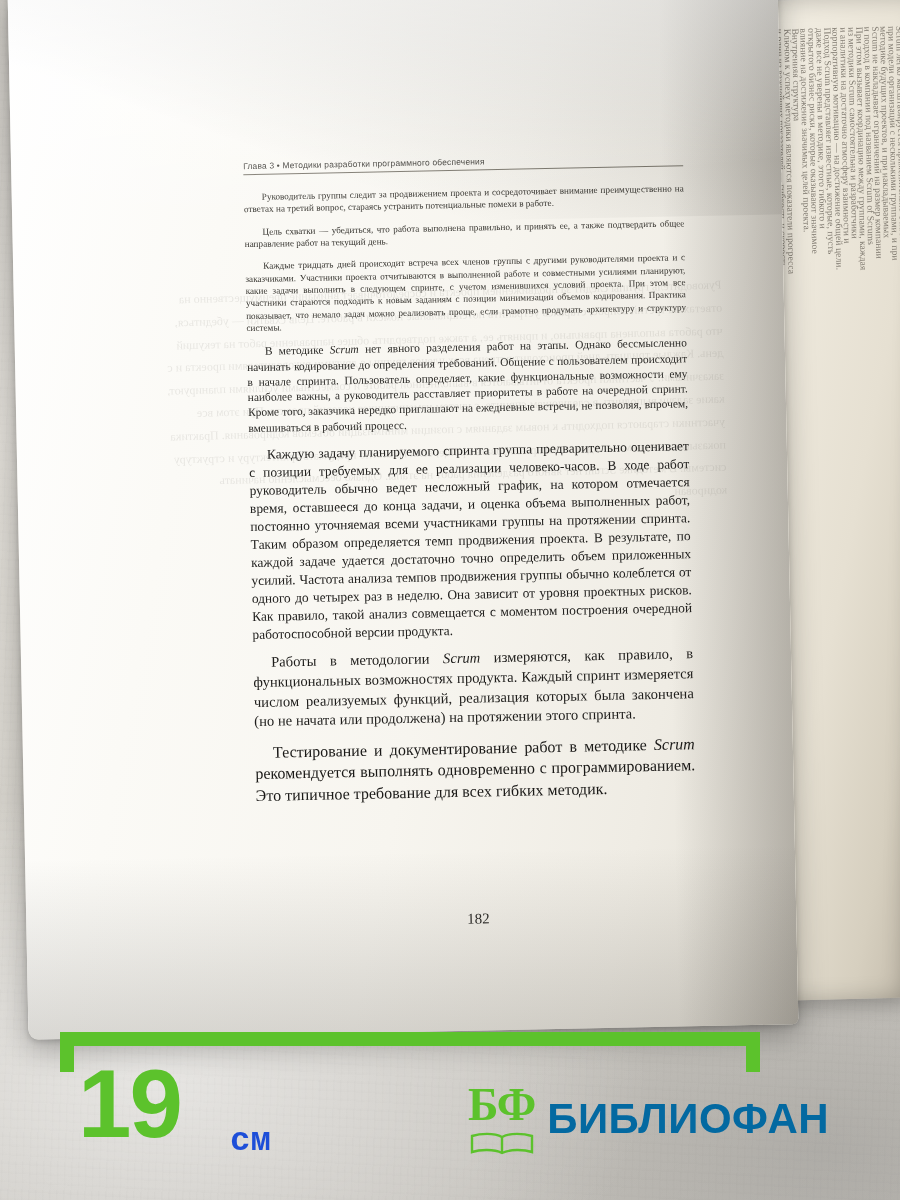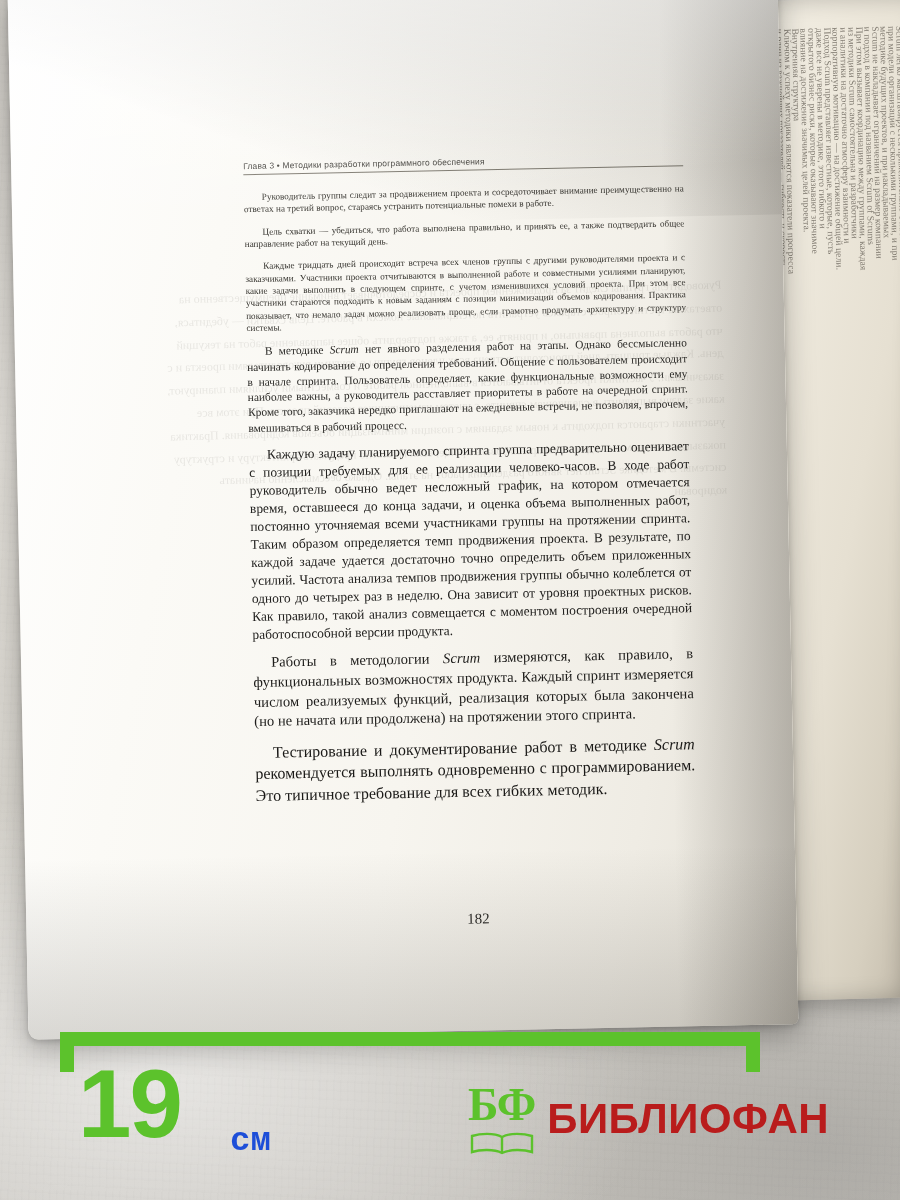--- a/index.html
+++ b/index.html
@@ -151,21 +151,21 @@
   
   #logo{position:absolute;left:468px;top:1082px;display:flex;align-items:center;gap:12px;}
   .mono{
     font-family:"Liberation Serif", serif;
     font-weight:700;font-size:46px;color:#5cc22c;line-height:46px;
     letter-spacing:-1px;
   }
   .book-ico{width:64px;height:24px;position:relative;margin-top:4px;}
   .brand{
     font-family:"Liberation Sans", sans-serif;
-    font-weight:700;font-size:42px;color:#b91c1c;letter-spacing:.5px;
+    font-weight:700;font-size:42px;color:#0369a1;letter-spacing:.5px;
   }
   .logo-left{display:flex;flex-direction:column;align-items:center;}
 </style>
 </head>
 <body>
 
 <div id="scene">
   <div class="table-bg"></div>
   <div class="table-noise"></div>
 

